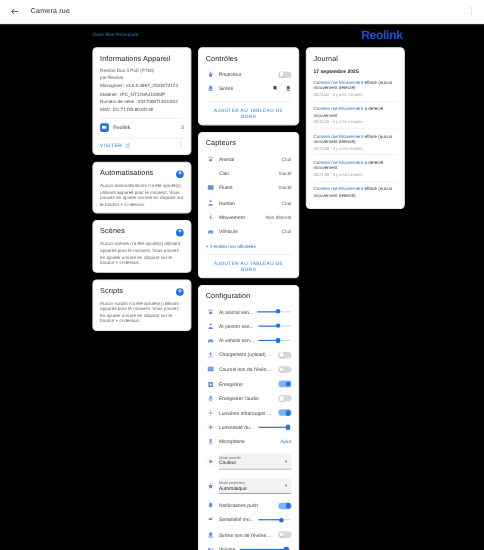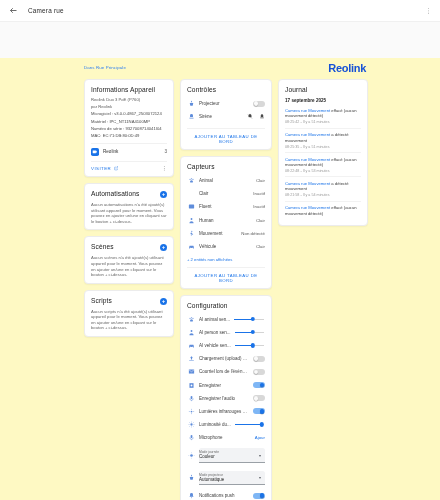--- a/index.html
+++ b/index.html
@@ -23,23 +23,22 @@
     width: 11px; height: 11px; flex: none;
     color: #5a5a5a; display: flex; align-items: center; justify-content: center;
   }
   .back-arrow svg { width: 9px; height: 9px; }
   .appbar-title { font-size: 6.4px; color: #2b2b2b; letter-spacing: .2px; }
   .appbar-menu { margin-left: auto; color: #9a9a9a; font-size: 7px; line-height: 5px; letter-spacing: 0; }
 
   
   .page {
     position: absolute; top: 22px; left: 0; right: 0; bottom: 0;
-    background: #fef9c3;
+    background: #000000;
     padding: 5px 72px 0 84px;
-    margin-top: 36px;
   }
   .page-head {
     display: flex; align-items: flex-start; justify-content: space-between;
     margin-bottom: 5px; padding-right: 2px;
   }
   .breadcrumb { font-size: 4.4px; color: #2f7ef0; letter-spacing: .1px; padding-top: 2px; }
   .brand {
     font-size: 11px; font-weight: bold; color: #1651d6;
     letter-spacing: -0.3px; line-height: 11px;
   }

